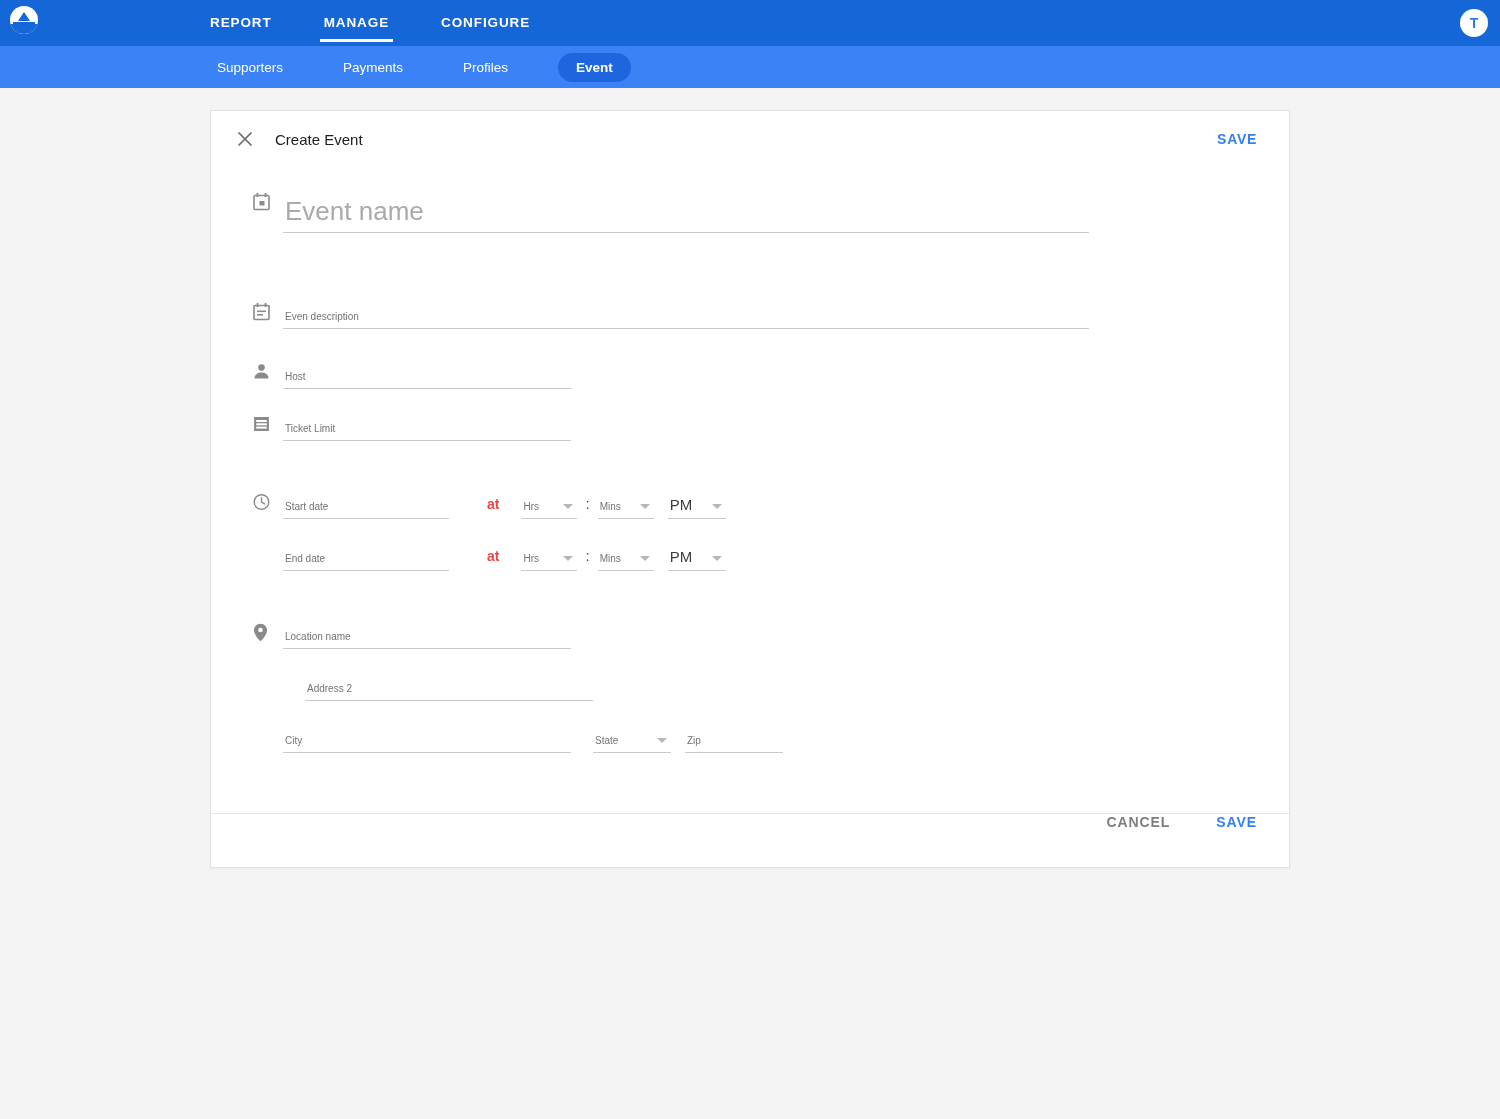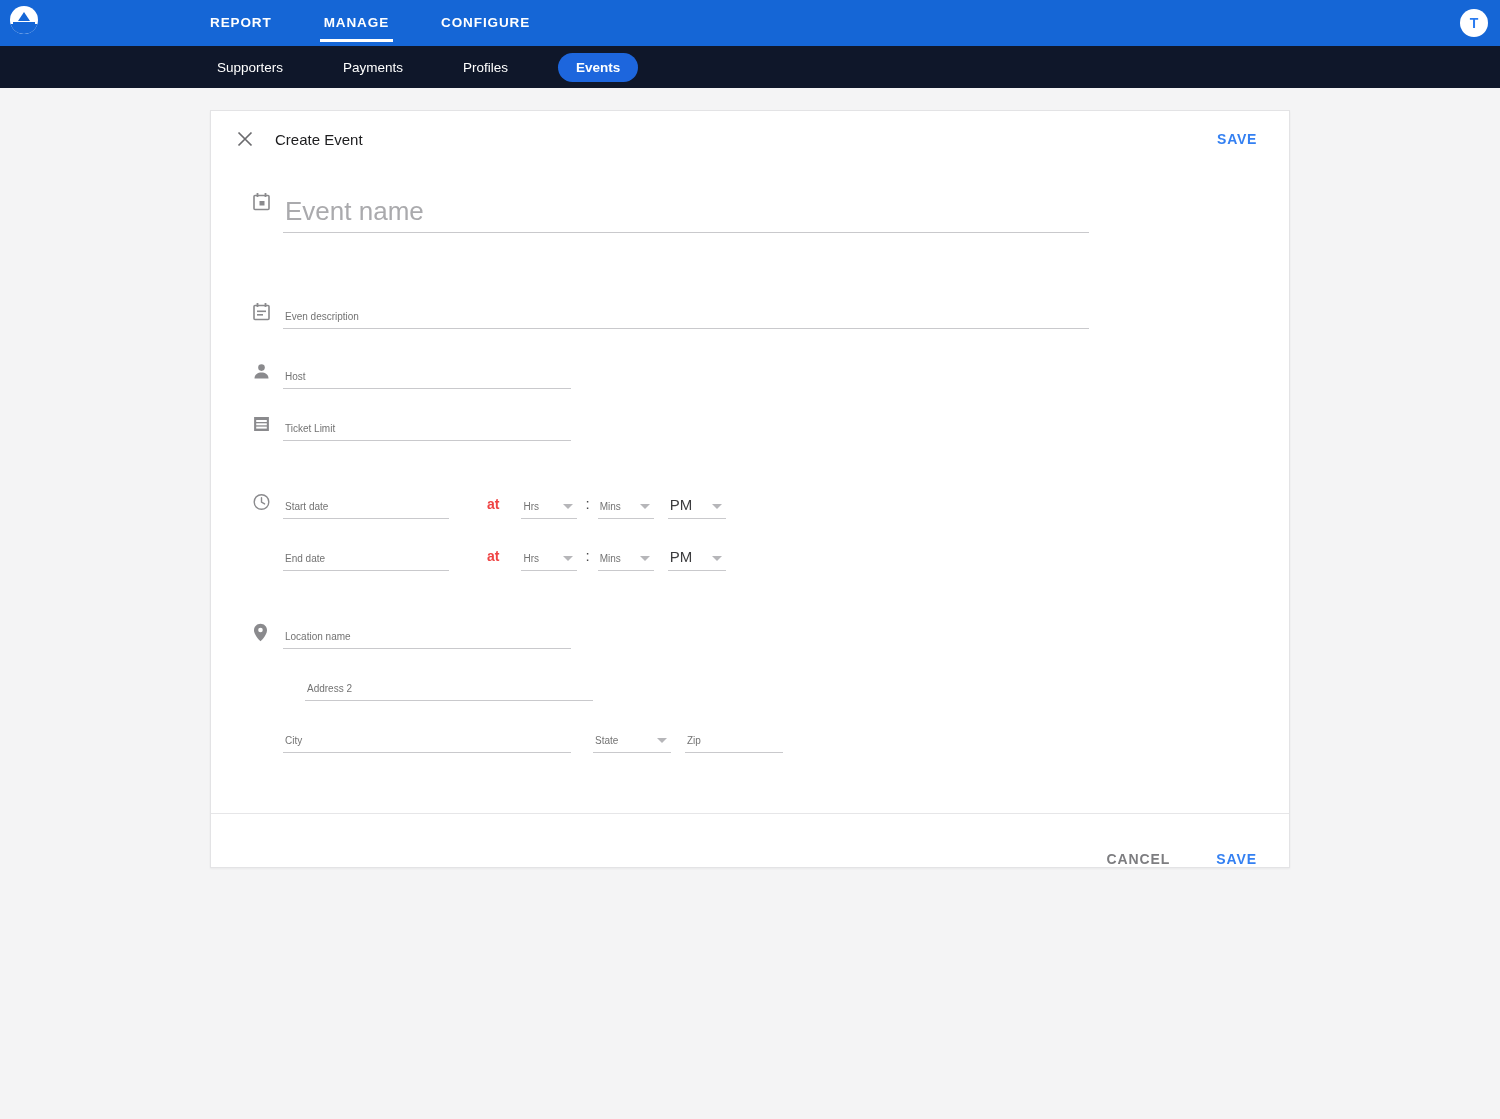--- a/index.html
+++ b/index.html
@@ -104,21 +104,21 @@
     font-weight: 700;
     display: flex;
     align-items: center;
     justify-content: center;
     cursor: pointer;
   }
 
   
   .subnav {
     height: 42px;
-    background: #0f172a;
+    background: #3b82f6;
     display: flex;
     align-items: center;
   }
   .subnav-inner {
     display: flex;
     align-items: center;
     margin-left: 207px;
     gap: 40px;
   }
   .subnav-item {
@@ -271,21 +271,21 @@
   .spacer-lg { height: 66px; }
   .spacer-md { height: 48px; }
   .spacer-sm { height: 30px; }
   .spacer-xs { height: 22px; }
 
   
   .card-footer {
     border-top: 1px solid #e6e6e8;
     height: 54px;
     display: flex;
-    align-items: flex-end;
+    align-items: flex-start;
     justify-content: flex-end;
     padding-right: 32px;
     gap: 46px;
   }
   .btn-cancel {
     color: #7d7d80;
     font-size: 14px;
     font-weight: 700;
     letter-spacing: 0.9px;
     cursor: pointer;
@@ -318,21 +318,21 @@
   </div>
 
   <div class="avatar">T</div>
 </div>
 
 <div class="subnav">
   <div class="subnav-inner">
     <div class="subnav-item">Supporters</div>
     <div class="subnav-item">Payments</div>
     <div class="subnav-item">Profiles</div>
-    <div class="subnav-item active">Events</div>
+    <div class="subnav-item active">Event</div>
   </div>
 </div>
 
 <div class="card">
 
   <div class="card-header">
     <div class="close-x">
       <svg width="20" height="20" viewBox="0 0 20 20">
         <path d="M3.5 3.5 L16.5 16.5 M16.5 3.5 L3.5 16.5" stroke="#6b6b6e" stroke-width="1.7" fill="none"></path>
       </svg>

